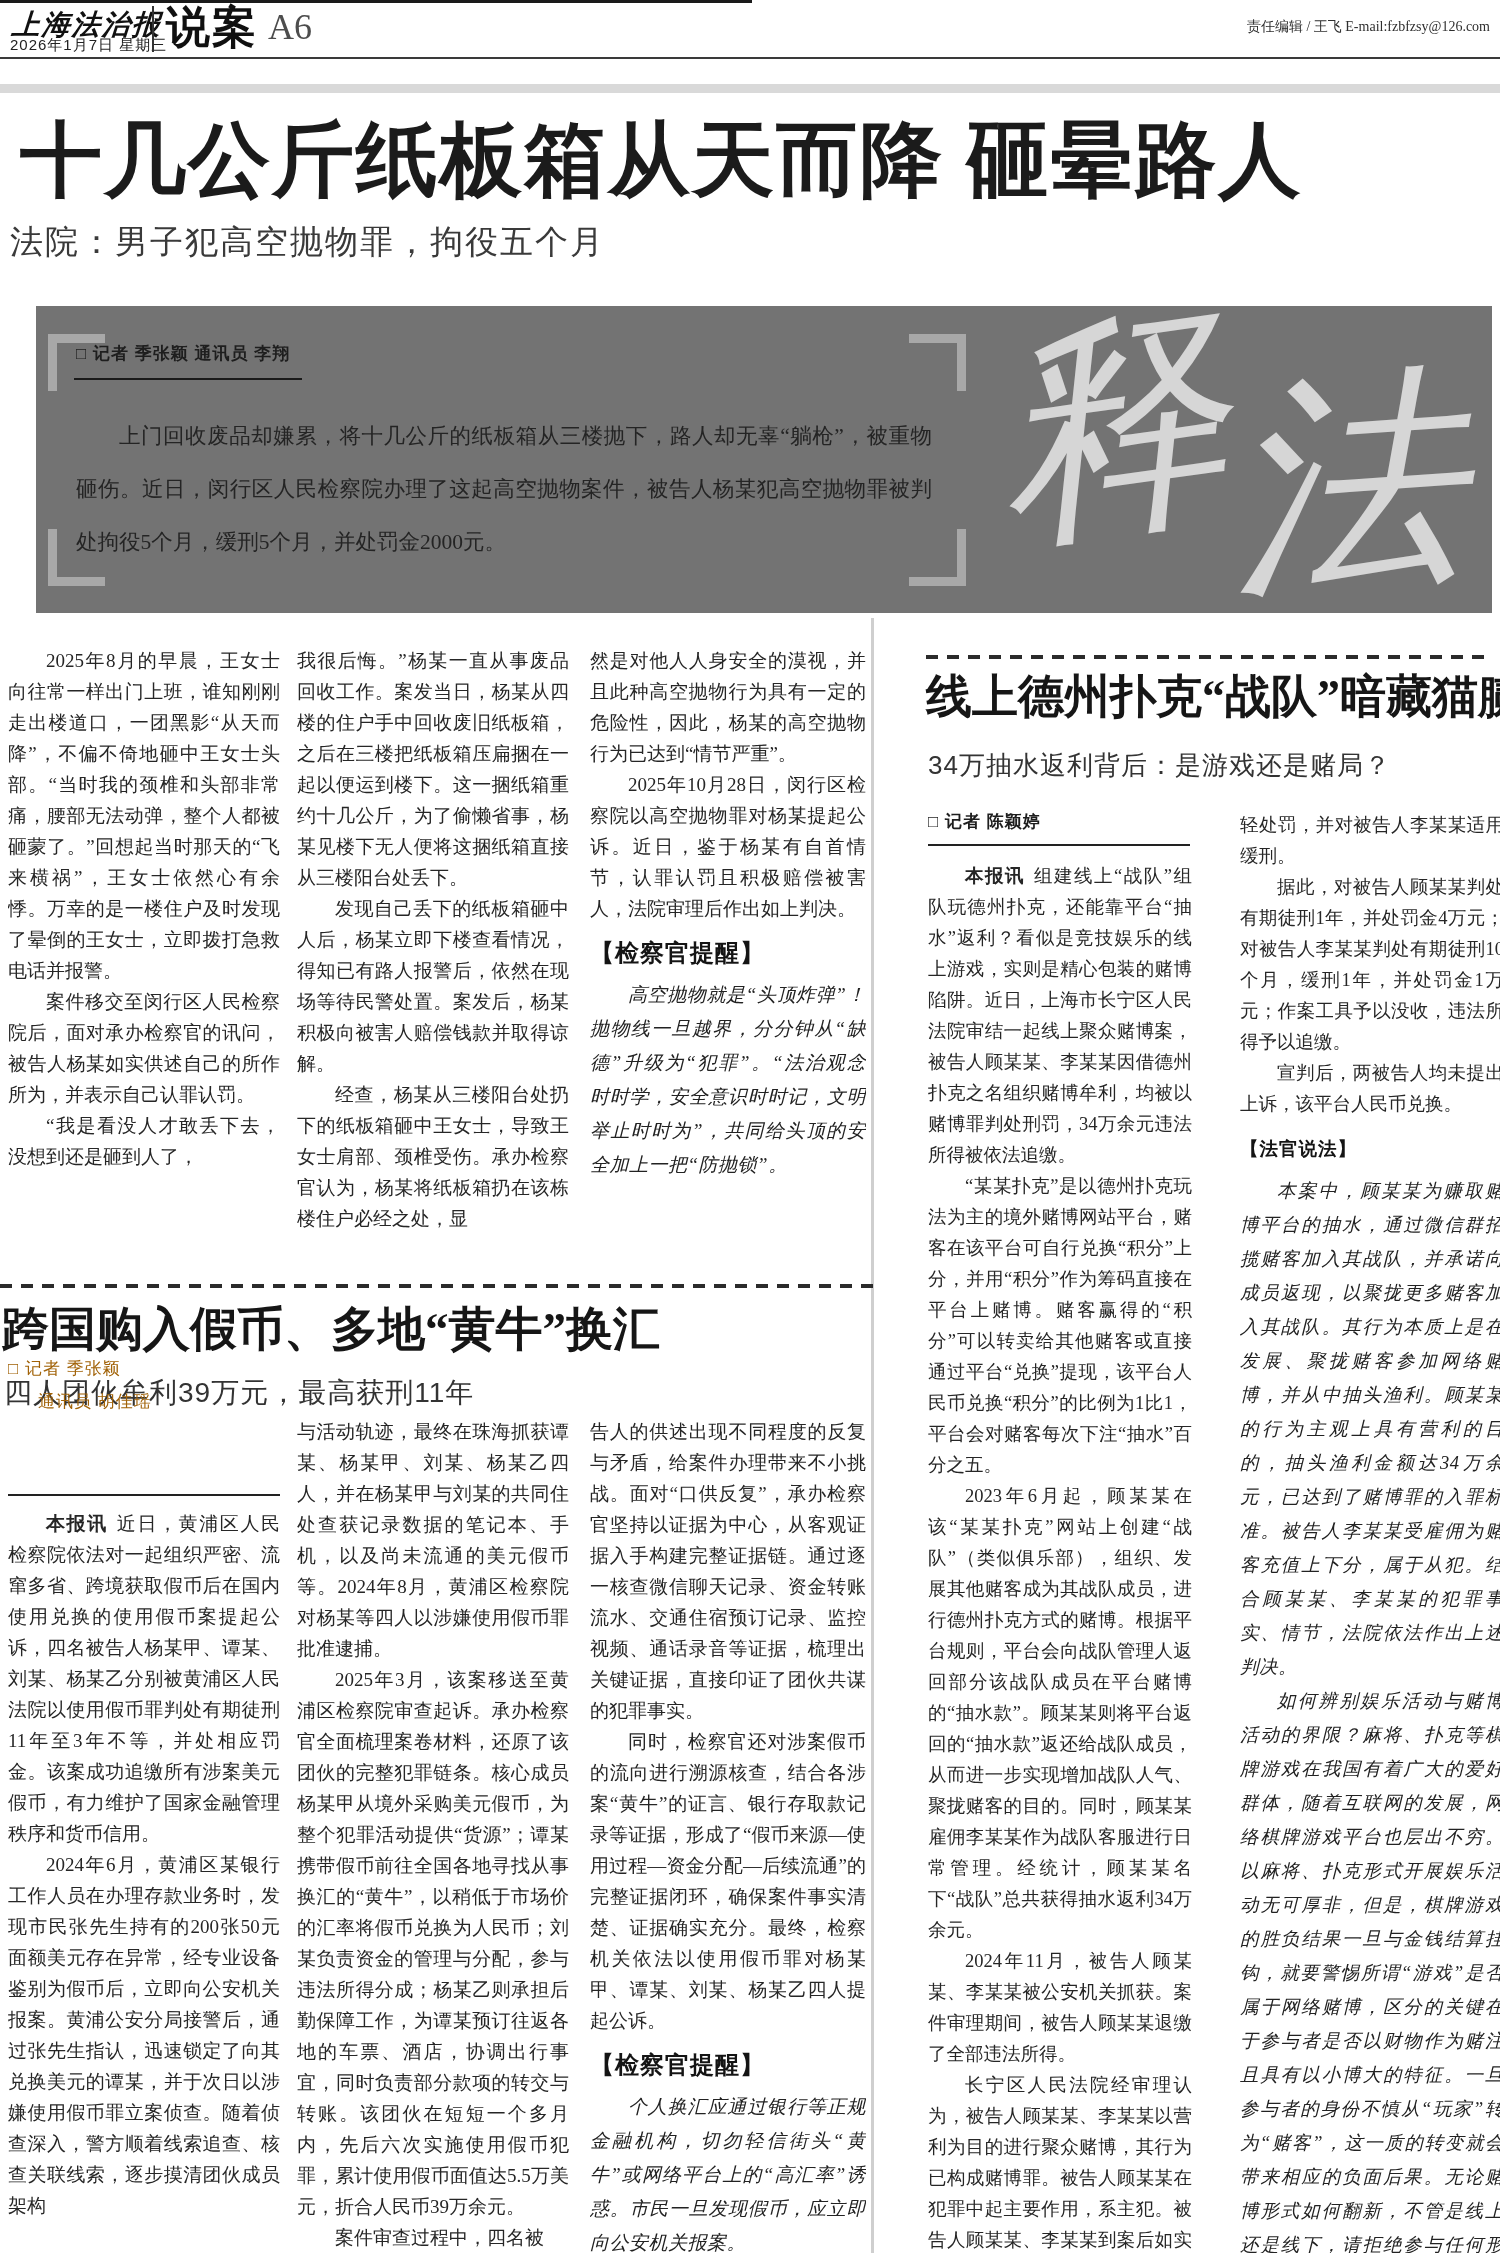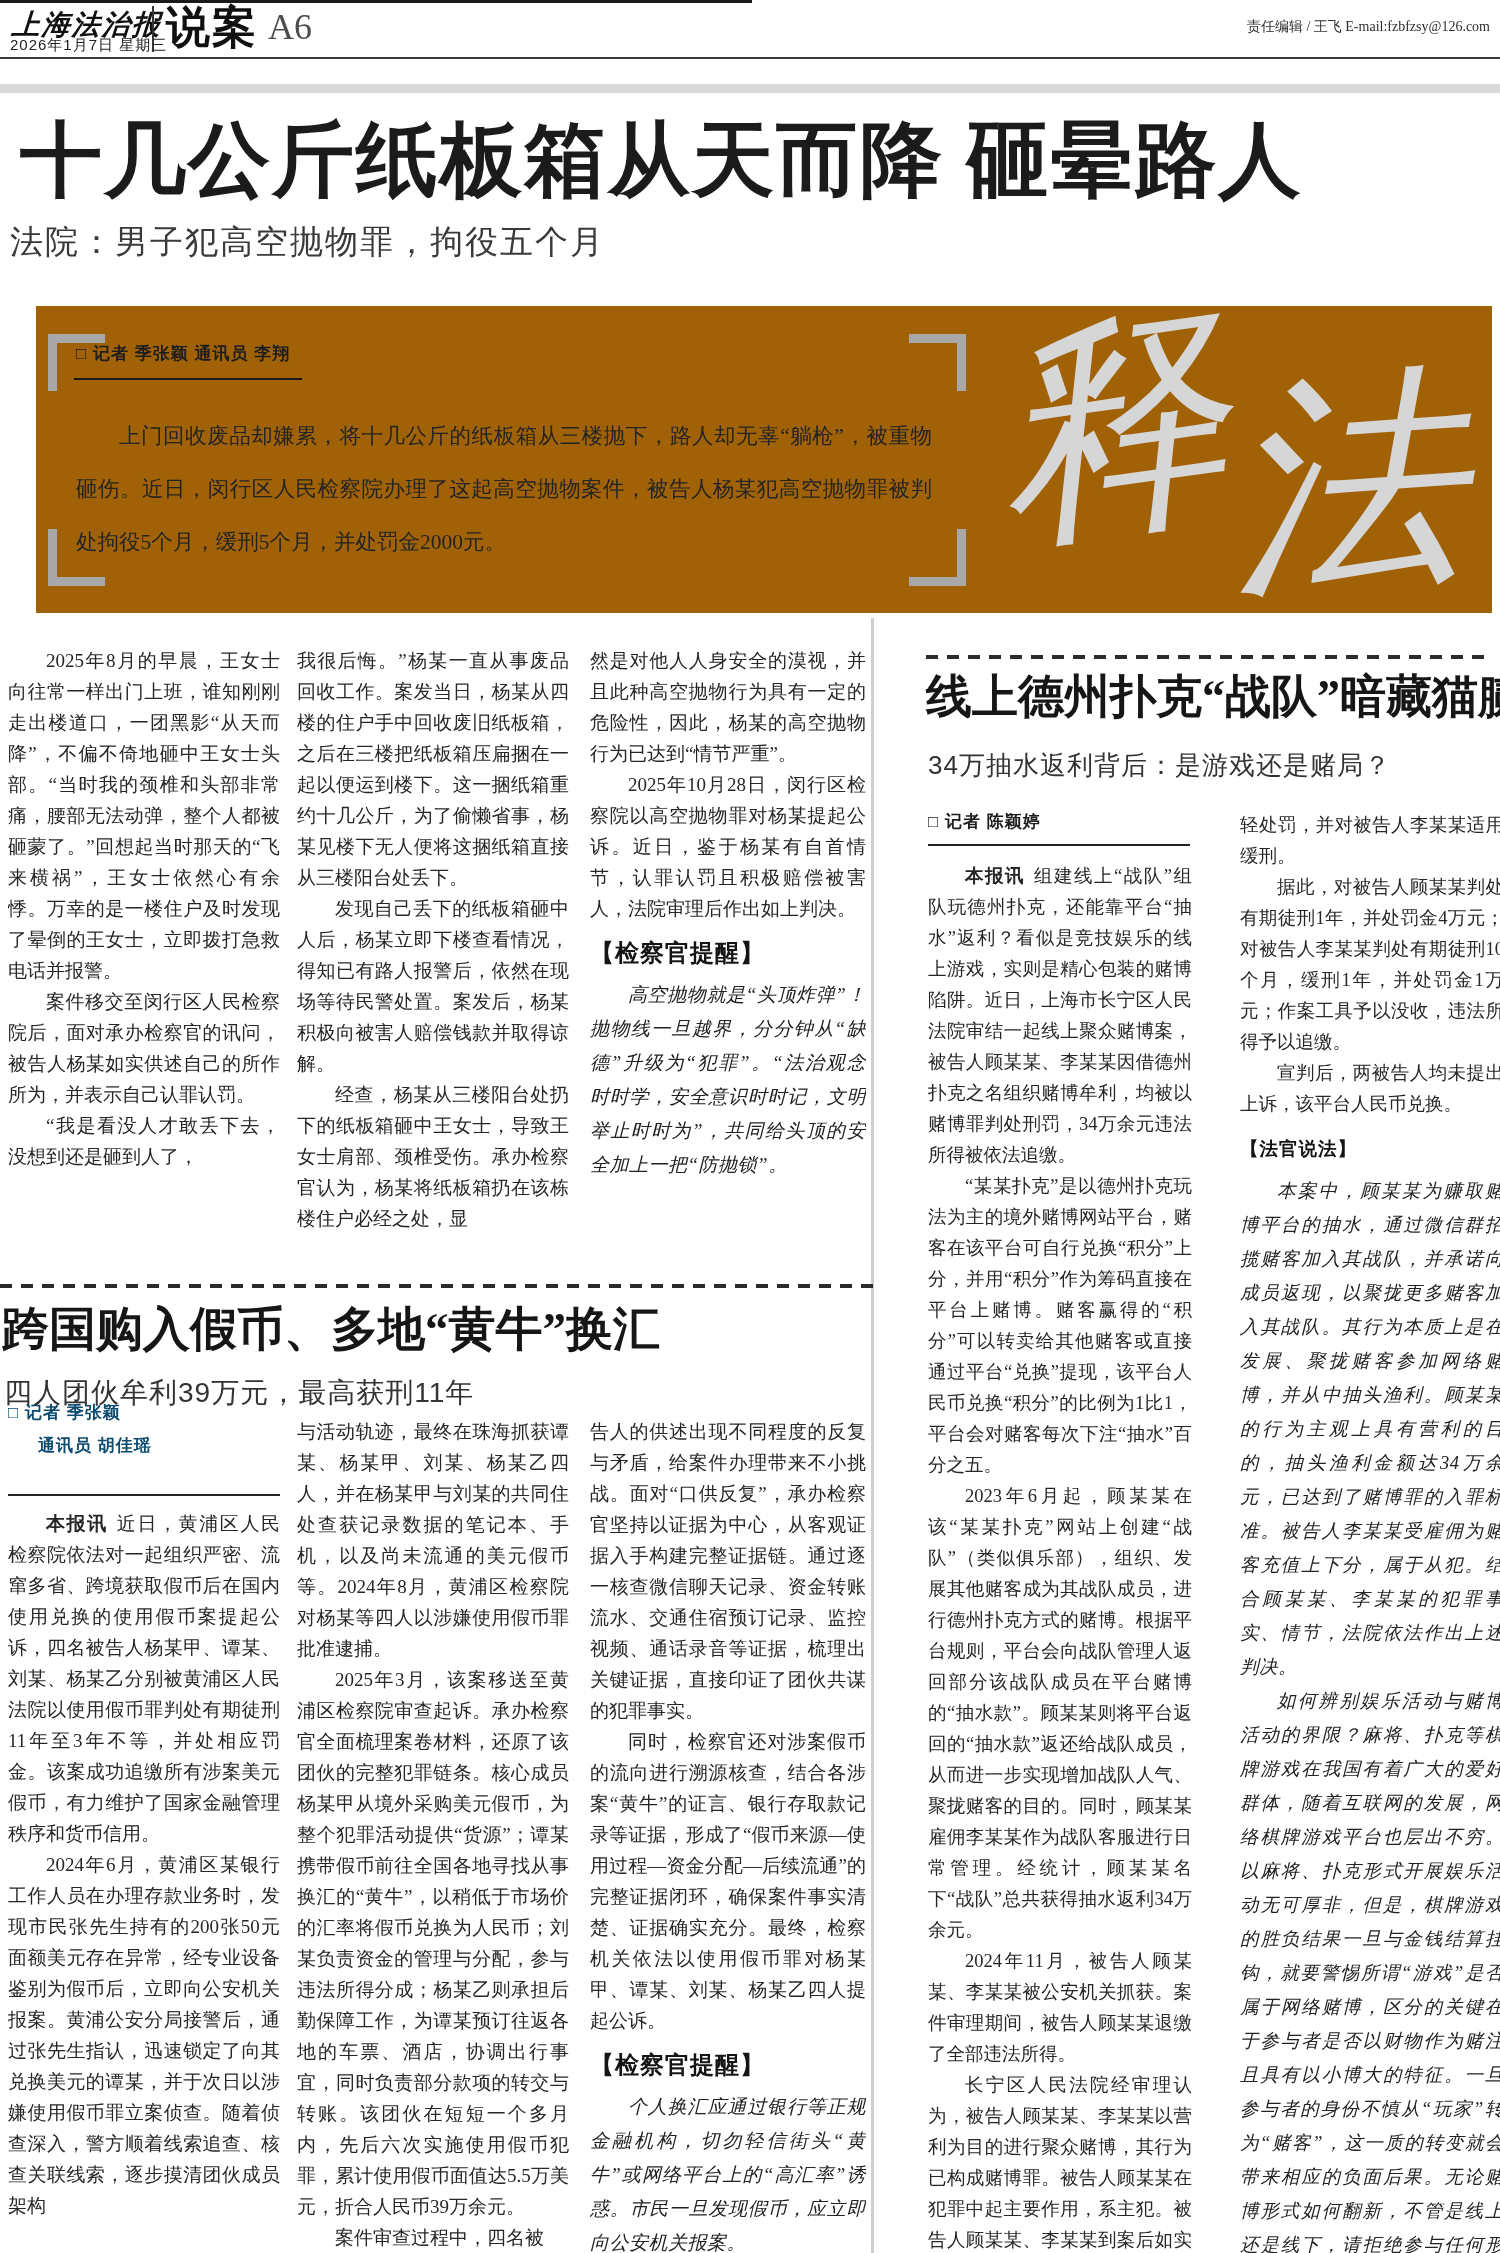--- a/index.html
+++ b/index.html
@@ -18,21 +18,21 @@
   .pageno{position:absolute;left:268px;top:6px;font-size:36px;color:#4d4d4d;}
   .editor{position:absolute;right:10px;top:18px;font-size:14px;color:#2e2e2e;}
   .header-rule{position:absolute;left:0;top:57px;width:1500px;height:2px;background:#3a3a3a;}
   .gray-bar{position:absolute;left:0;top:84px;width:1500px;height:9px;background:#d9d9d9;}
 
   
   .f-headline{position:absolute;left:8px;top:102px;width:1488px;font-size:82px;line-height:1.15;
               font-weight:900;color:#1b1b1b;letter-spacing:2px;white-space:nowrap;}
   .f-subhead{position:absolute;left:10px;top:220px;font-size:33px;color:#3a3a3a;letter-spacing:2px;
              font-family:"Liberation Sans","DejaVu Sans",sans-serif;}
-  .lead-band{position:absolute;left:36px;top:306px;width:1456px;height:307px;background:#a16207;overflow:hidden;}
+  .lead-band{position:absolute;left:36px;top:306px;width:1456px;height:307px;background:#737373;overflow:hidden;}
   .bracket-box{position:absolute;left:12px;top:28px;width:918px;height:252px;}
   .bk{position:absolute;width:48px;height:48px;}
   .bk.tl{left:0;top:0;border-left:9px solid #a8a8a8;border-top:9px solid #a8a8a8;}
   .bk.tr{right:0;top:0;border-right:9px solid #a8a8a8;border-top:9px solid #a8a8a8;}
   .bk.bl{left:0;bottom:0;border-left:9px solid #a8a8a8;border-bottom:9px solid #a8a8a8;}
   .bk.br{right:0;bottom:0;border-right:9px solid #a8a8a8;border-bottom:9px solid #a8a8a8;}
   .f-byline{position:absolute;left:40px;top:36px;font-size:17px;font-weight:bold;color:#1e1e1e;
             font-family:"Liberation Sans","DejaVu Sans",sans-serif;letter-spacing:1px;}
   .f-byline-rule{position:absolute;left:38px;top:72px;width:228px;height:2px;background:#1a1a1a;}
   .f-intro{position:absolute;left:40px;top:104px;width:856px;font-size:21.5px;line-height:53px;
@@ -75,21 +75,21 @@
             font-family:"Liberation Sans","DejaVu Sans",sans-serif;letter-spacing:1px;}
   .p-byline-rule{position:absolute;left:928px;top:844px;width:262px;height:2px;background:#222;}
   .p-c1{left:928px;top:860px;width:264px;height:1393px;}
   .p-c2{left:1240px;top:810px;width:264px;height:1443px;}
 
   
   .c-headline{position:absolute;left:2px;top:1298px;width:878px;font-size:47px;font-weight:900;
               color:#161616;white-space:nowrap;}
   .c-subhead{position:absolute;left:4px;top:1374px;font-size:28px;color:#333;
              font-family:"Liberation Sans","DejaVu Sans",sans-serif;letter-spacing:1px;}
-  .c-byline{position:absolute;left:8px;top:1396px;font-size:17px;font-weight:bold;color:#0c4a6e;
+  .c-byline{position:absolute;left:8px;top:1352px;font-size:17px;font-weight:normal;color:#a16207;
             line-height:33px;font-family:"Liberation Sans","DejaVu Sans",sans-serif;letter-spacing:1px;}
   .c-byline2{padding-left:30px;}
   .c-byline-rule{position:absolute;left:8px;top:1494px;width:272px;height:2px;background:#222;}
   .c-c1{left:8px;top:1508px;width:272px;height:745px;}
   .c-c2{left:297px;top:1416px;width:272px;height:837px;}
   .c-c3{left:590px;top:1416px;width:276px;height:837px;}
 </style>
 </head>
 <body>
 

